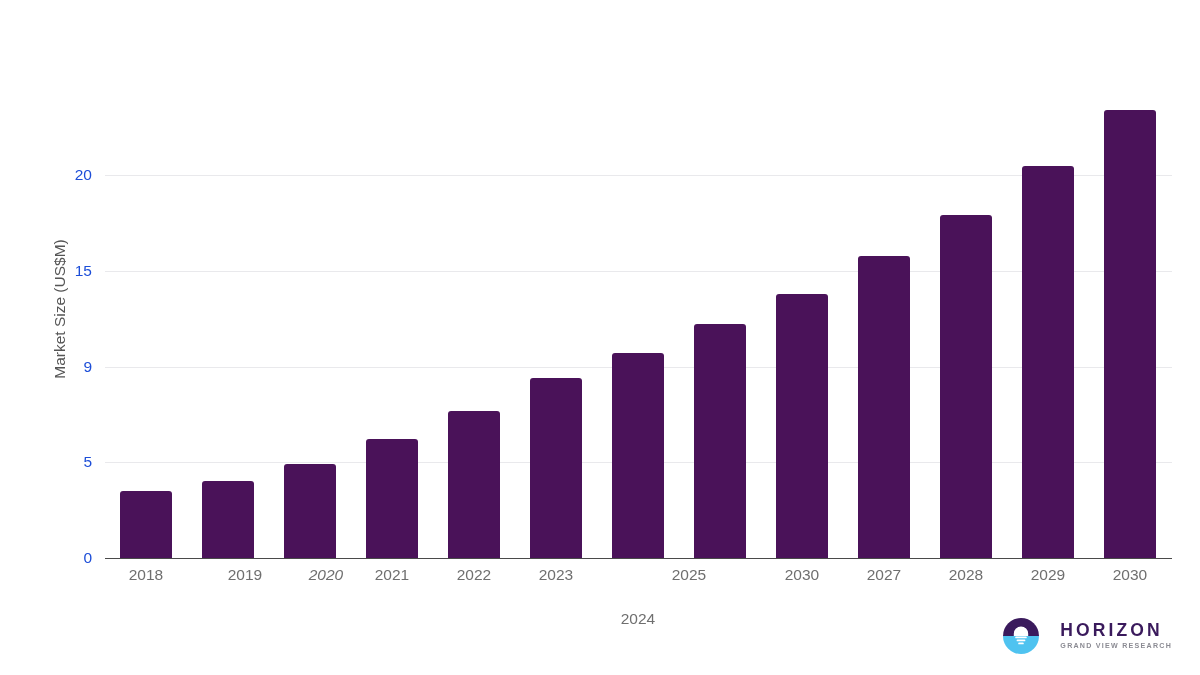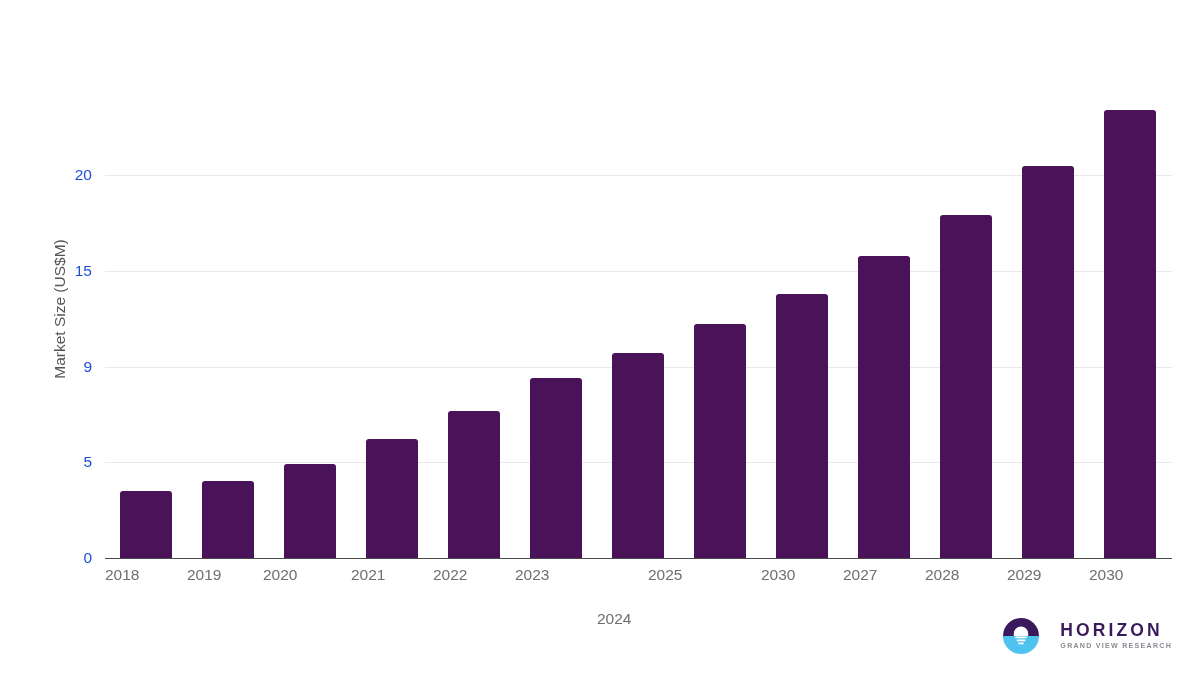--- a/index.html
+++ b/index.html
@@ -92,21 +92,21 @@
     position: absolute;
     background: #4a1259;
     border-radius: 3px 3px 0 0;
   }
 
   
   .x-tick-label {
     position: absolute;
     top: 566px;
     width: 82px;
-    text-align: left;
+    text-align: center;
     font-size: 15.5px;
     color: #6f6f6f;
   }
 
   
   .footer-url {
     position: absolute;
     left: 31px;
     top: 629px;
     font-size: 13.2px;
@@ -182,22 +182,22 @@
         <div class="bar" title="2025: 12.2" style="left: 694px; width: 52px; top: 324.492px; height: 233.508px; background: rgb(74, 18, 89);"></div>
         <div class="bar" title="2026: 13.8" style="left: 776px; width: 52px; top: 293.868px; height: 264.132px; background: rgb(74, 18, 89);"></div>
         <div class="bar" title="2027: 15.8" style="left: 858px; width: 52px; top: 255.588px; height: 302.412px; background: rgb(74, 18, 89);"></div>
         <div class="bar" title="2028: 17.9" style="left: 940px; width: 52px; top: 215.394px; height: 342.606px; background: rgb(74, 18, 89);"></div>
         <div class="bar" title="2029: 20.5" style="left: 1022px; width: 52px; top: 165.63px; height: 392.37px; background: rgb(74, 18, 89);"></div>
         <div class="bar" title="2030: 23.4" style="left: 1104px; width: 52px; top: 110.124px; height: 447.876px; background: rgb(74, 18, 89);"></div>
       </div>
 
     <div id="xticks">
         <div class="x-tick-label" style="left: 105px;">2018</div>
-        <div class="x-tick-label" style="left: 187px;">2019</div>
-        <div class="x-tick-label" style="left: 263px;">2020</div>
+        <div class="x-tick-label" style="left: 204px;">2019</div>
+        <div class="x-tick-label" style="left: 285px; font-style: italic;">2020</div>
         <div class="x-tick-label" style="left: 351px;">2021</div>
         <div class="x-tick-label" style="left: 433px;">2022</div>
         <div class="x-tick-label" style="left: 515px;">2023</div>
         <div class="x-tick-label" style="left: 597px; margin-top: 44px;">2024</div>
         <div class="x-tick-label" style="left: 648px;">2025</div>
         <div class="x-tick-label" style="left: 761px;">2030</div>
         <div class="x-tick-label" style="left: 843px;">2027</div>
         <div class="x-tick-label" style="left: 925px;">2028</div>
         <div class="x-tick-label" style="left: 1007px;">2029</div>
         <div class="x-tick-label" style="left: 1089px;">2030</div>

